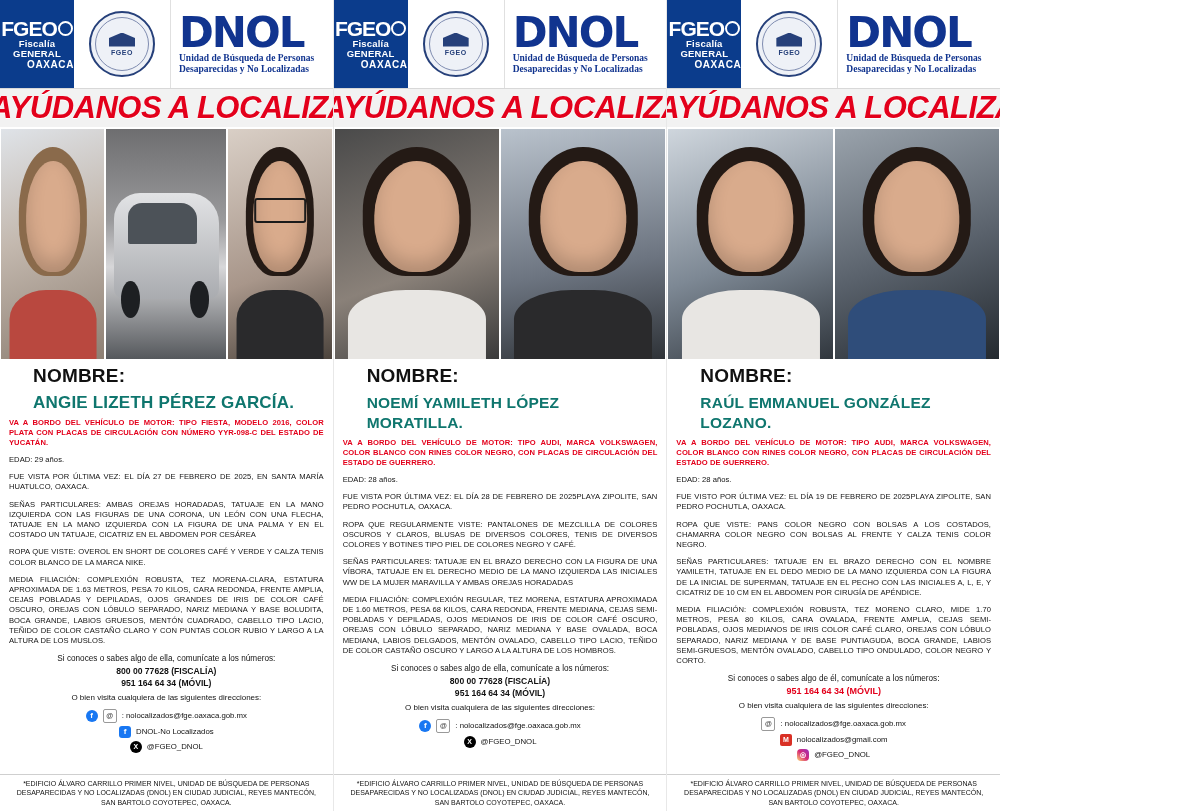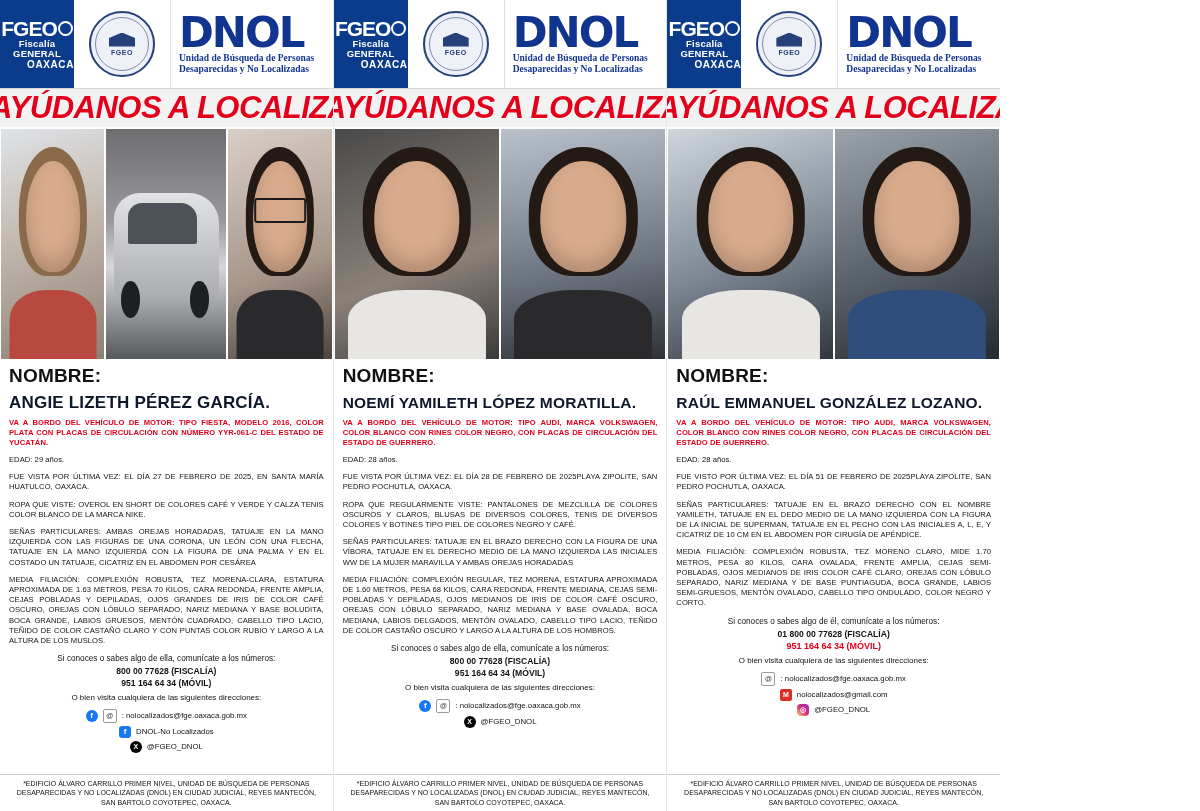--- a/index.html
+++ b/index.html
@@ -190,26 +190,27 @@
 
   
   .body-txt{
     padding:6px 9px 0 9px;
     color:#111;
   }
   .name-line{
     display:flex;align-items:baseline;flex-wrap:wrap;
     gap:6px;
     margin-bottom:5px;
+    margin-left:24px;
   }
   .name-lbl{
     font-size:19px;font-weight:bold;color:#111;letter-spacing:.2px;
   }
   .name-val{
-    font-size:17px;font-weight:bold;color:#0f172a;letter-spacing:.2px;
+    font-size:17px;font-weight:bold;color:#0f766e;letter-spacing:.2px;
     line-height:20px;
   }
   .name-val.small{font-size:15.5px;}
   p.red{
     color:#e3001b;font-weight:bold;font-size:7.6px;line-height:10px;
     margin:0 0 7px 0;text-align:justify;letter-spacing:.05px;
   }
   p.blk{
     color:#111;font-size:7.6px;line-height:10.2px;
     margin:0 0 7px 0;text-align:justify;letter-spacing:.05px;
@@ -305,25 +306,25 @@
         <div class="glasses"></div>
         <div class="body dark"></div>
       </div>
     </div>
 
     <div class="body-txt">
       <div class="name-line">
         <span class="name-lbl">NOMBRE:</span>
         <span class="name-val">ANGIE LIZETH PÉREZ GARCÍA.</span>
       </div>
-      <p class="red">VA A BORDO DEL VEHÍCULO DE MOTOR: TIPO FIESTA, MODELO 2016, COLOR PLATA CON PLACAS DE CIRCULACIÓN CON NÚMERO YYR-061-C DEL ESTADO DE YUCATÁN.</p>
+      <p class="red">VA A BORDO DEL VEHÍCULO DE MOTOR: TIPO FIESTA, MODELO 2016, COLOR PLATA CON PLACAS DE CIRCULACIÓN CON NÚMERO YYR-098-C DEL ESTADO DE YUCATÁN.</p>
       <p class="blk">EDAD: 29 años.</p>
       <p class="blk">FUE VISTA POR ÚLTIMA VEZ: EL DÍA 27 DE FEBRERO DE 2025, EN SANTA MARÍA HUATULCO, OAXACA.</p>
+      <p class="blk">SEÑAS PARTICULARES: AMBAS OREJAS HORADADAS, TATUAJE EN LA MANO IZQUIERDA CON LAS FIGURAS DE UNA CORONA, UN LEÓN CON UNA FLECHA, TATUAJE EN LA MANO IZQUIERDA CON LA FIGURA DE UNA PALMA Y EN EL COSTADO UN TATUAJE, CICATRIZ EN EL ABDOMEN POR CESÁREA</p>
       <p class="blk">ROPA QUE VISTE: OVEROL EN SHORT DE COLORES CAFÉ Y VERDE Y CALZA TENIS COLOR BLANCO DE LA MARCA NIKE.</p>
-      <p class="blk">SEÑAS PARTICULARES: AMBAS OREJAS HORADADAS, TATUAJE EN LA MANO IZQUIERDA CON LAS FIGURAS DE UNA CORONA, UN LEÓN CON UNA FLECHA, TATUAJE EN LA MANO IZQUIERDA CON LA FIGURA DE UNA PALMA Y EN EL COSTADO UN TATUAJE, CICATRIZ EN EL ABDOMEN POR CESÁREA</p>
       <p class="blk">MEDIA FILIACIÓN: COMPLEXIÓN ROBUSTA, TEZ MORENA-CLARA, ESTATURA APROXIMADA DE 1.63 METROS, PESA 70 KILOS, CARA REDONDA, FRENTE AMPLIA, CEJAS POBLADAS Y DEPILADAS, OJOS GRANDES DE IRIS DE COLOR CAFÉ OSCURO, OREJAS CON LÓBULO SEPARADO, NARIZ MEDIANA Y BASE BOLUDITA, BOCA GRANDE, LABIOS GRUESOS, MENTÓN CUADRADO, CABELLO TIPO LACIO, TEÑIDO DE COLOR CASTAÑO CLARO Y CON PUNTAS COLOR RUBIO Y LARGO A LA ALTURA DE LOS MUSLOS.</p>
 
       <div class="contact">
         <div class="lead">Si conoces o sabes algo de ella, comunícate a los números:</div>
         <div class="phone-blk">800 00 77628 (FISCALÍA)</div>
         <div class="phone-blk">951 164 64 34 (MÓVIL)</div>
         <div class="addr-lead">O bien visita cualquiera de las siguientes direcciones:</div>
         <div class="rows">
           <div class="row">
             <span class="ic fb">f</span>
@@ -463,27 +464,27 @@
       </div>
     </div>
 
     <div class="body-txt">
       <div class="name-line">
         <span class="name-lbl">NOMBRE:</span>
         <span class="name-val small">RAÚL EMMANUEL GONZÁLEZ LOZANO.</span>
       </div>
       <p class="red">VA A BORDO DEL VEHÍCULO DE MOTOR: TIPO AUDI, MARCA VOLKSWAGEN, COLOR BLANCO CON RINES COLOR NEGRO, CON PLACAS DE CIRCULACIÓN DEL ESTADO DE GUERRERO.</p>
       <p class="blk">EDAD: 28 años.</p>
-      <p class="blk">FUE VISTO POR ÚLTIMA VEZ: EL DÍA 51 DE FEBRERO DE 2025PLAYA ZIPOLITE, SAN PEDRO POCHUTLA, OAXACA.</p>
+      <p class="blk">FUE VISTO POR ÚLTIMA VEZ: EL DÍA 19 DE FEBRERO DE 2025PLAYA ZIPOLITE, SAN PEDRO POCHUTLA, OAXACA.</p>
+      <p class="blk">ROPA QUE VISTE: PANS COLOR NEGRO CON BOLSAS A LOS COSTADOS, CHAMARRA COLOR NEGRO CON BOLSAS AL FRENTE Y CALZA TENIS COLOR NEGRO.</p>
       <p class="blk">SEÑAS PARTICULARES: TATUAJE EN EL BRAZO DERECHO CON EL NOMBRE YAMILETH, TATUAJE EN EL DEDO MEDIO DE LA MANO IZQUIERDA CON LA FIGURA DE LA INICIAL DE SUPERMAN, TATUAJE EN EL PECHO CON LAS INICIALES A, L, E, Y CICATRIZ DE 10 CM EN EL ABDOMEN POR CIRUGÍA DE APÉNDICE.</p>
       <p class="blk">MEDIA FILIACIÓN: COMPLEXIÓN ROBUSTA, TEZ MORENO CLARO, MIDE 1.70 METROS, PESA 80 KILOS, CARA OVALADA, FRENTE AMPLIA, CEJAS SEMI-POBLADAS, OJOS MEDIANOS DE IRIS COLOR CAFÉ CLARO, OREJAS CON LÓBULO SEPARADO, NARIZ MEDIANA Y DE BASE PUNTIAGUDA, BOCA GRANDE, LABIOS SEMI-GRUESOS, MENTÓN OVALADO, CABELLO TIPO ONDULADO, COLOR NEGRO Y CORTO.</p>
 
       <div class="contact">
         <div class="lead">Si conoces o sabes algo de él, comunícate a los números:</div>
-        <div class="phone-blk">01 800 00 77628 (FISCALÍA)</div>
         <div class="phone-red">951 164 64 34 (MÓVIL)</div>
         <div class="addr-lead">O bien visita cualquiera de las siguientes direcciones:</div>
         <div class="rows">
           <div class="row">
             <span class="ic mail">@</span>
             <span>: nolocalizados@fge.oaxaca.gob.mx</span>
           </div>
           <div class="row">
             <span class="ic mailc">M</span>
             <span>nolocalizados@gmail.com</span>

